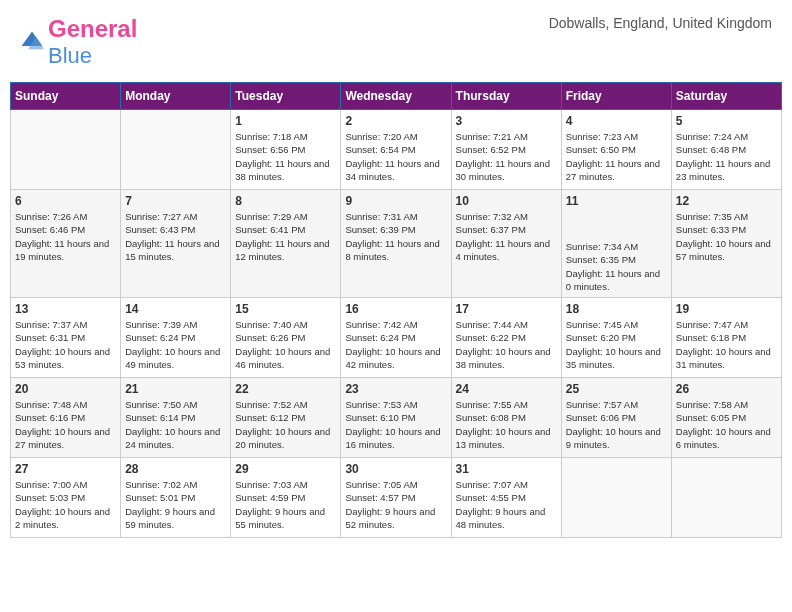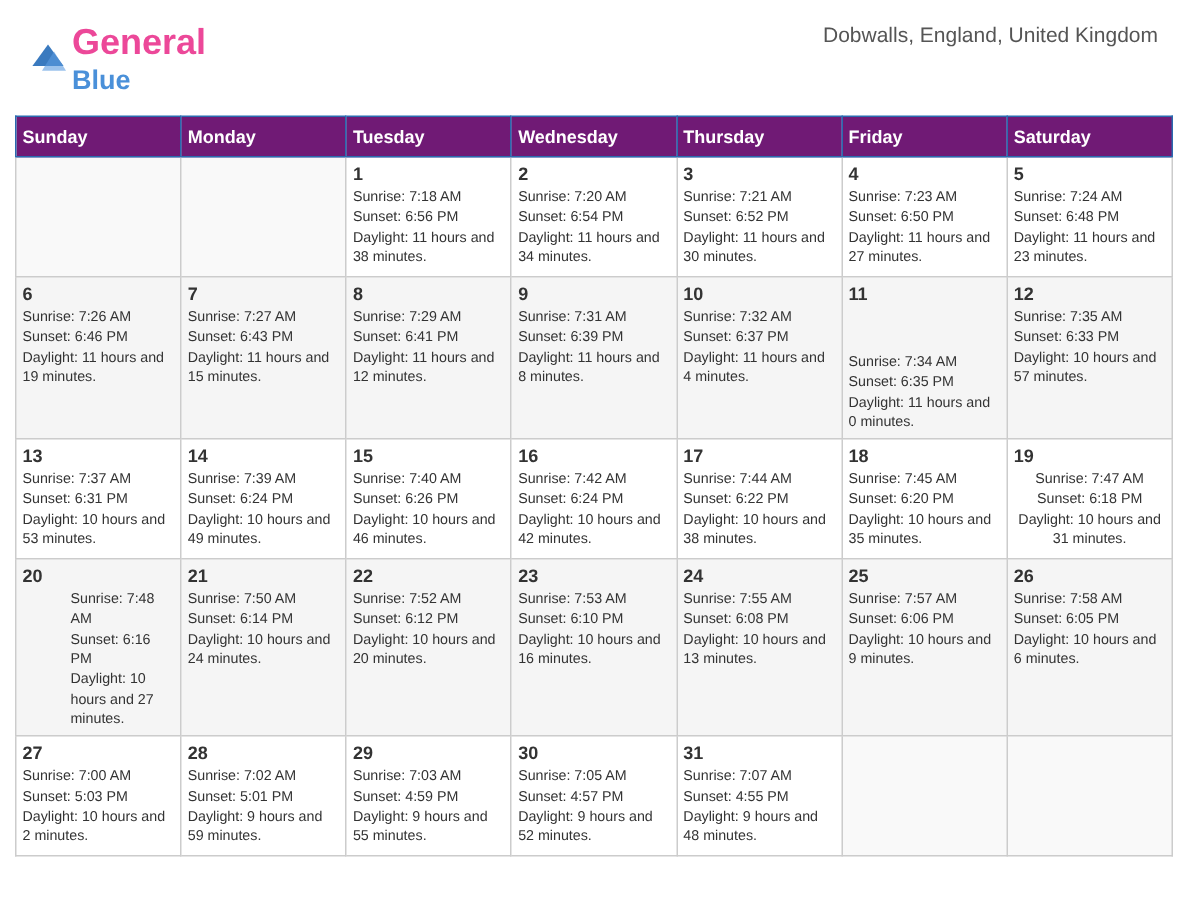--- a/index.html
+++ b/index.html
@@ -21,22 +21,22 @@
       display: flex;
       align-items: center;
       gap: 4px;
     }
     .logo-text-general {
       font-size: 24px;
       font-weight: bold;
       color: #ec4899;
     }
     .logo-text-blue {
-      font-size: 18px;
-      font-weight: bold;
+      font-size: 22px;
+      font-weight: normal;
       color: #4a90d9;
     }
     .logo-icon {
       width: 24px;
       height: 24px;
     }
     .title-area {
       text-align: right;
     }
     .month-title {
@@ -230,29 +230,29 @@
 Daylight: 10 hours and 38 minutes.</div>
         </td>
         <td>
           <div class="day-num">18</div>
           <div class="day-info" style="white-space: pre-line;">Sunrise: 7:45 AM
 Sunset: 6:20 PM
 Daylight: 10 hours and 35 minutes.</div>
         </td>
         <td>
           <div class="day-num">19</div>
-          <div class="day-info" style="white-space: pre-line; text-align: center;">Sunrise: 7:47 AM
+          <div class="day-info" style="white-space: pre-line;">Sunrise: 7:47 AM
 Sunset: 6:18 PM
 Daylight: 10 hours and 31 minutes.</div>
         </td>
       </tr>
       <tr>
         <td>
           <div class="day-num">20</div>
-          <div class="day-info" style="white-space: pre-line; margin-left: 32px;">Sunrise: 7:48 AM
+          <div class="day-info" style="white-space: pre-line;">Sunrise: 7:48 AM
 Sunset: 6:16 PM
 Daylight: 10 hours and 27 minutes.</div>
         </td>
         <td>
           <div class="day-num">21</div>
           <div class="day-info" style="white-space: pre-line;">Sunrise: 7:50 AM
 Sunset: 6:14 PM
 Daylight: 10 hours and 24 minutes.</div>
         </td>
         <td>

